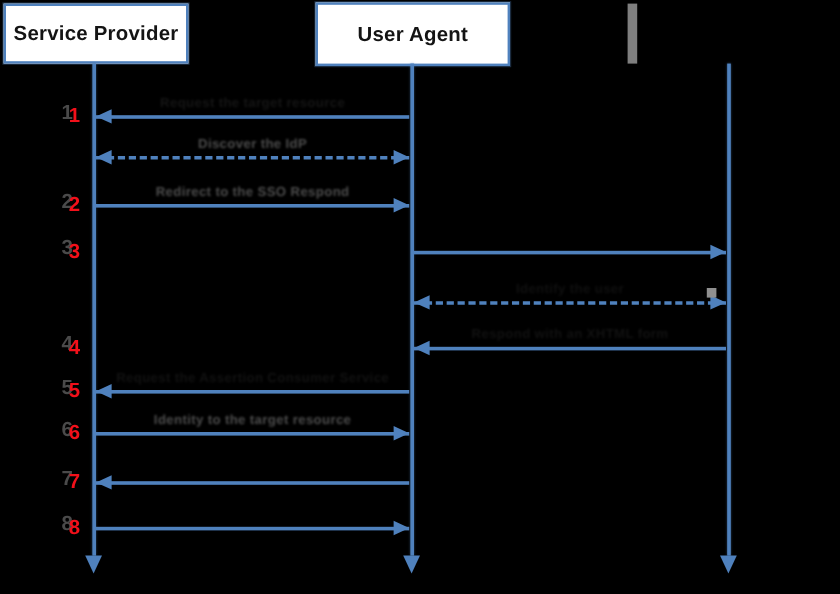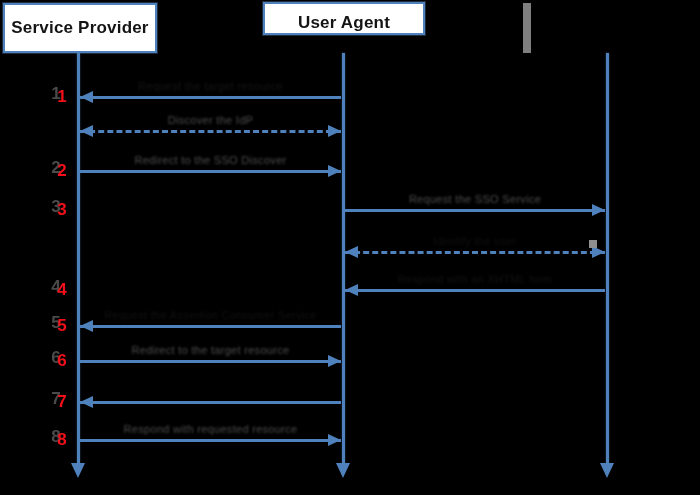--- a/index.html
+++ b/index.html
@@ -20,79 +20,77 @@
     position:absolute;width:0;height:0;
     border-left:7px solid transparent;border-right:7px solid transparent;
     border-top:15px solid #4f81bd;
   }
   .msg-line{position:absolute;height:0;border-top:3px solid #4f81bd;}
   .msg-line.dashed{border-top-style:dashed;}
   .head{position:absolute;width:0;height:0;border-top:6px solid transparent;border-bottom:6px solid transparent;}
   .head.left{border-right:13px solid #4f81bd;}
   .head.right{border-left:13px solid #4f81bd;}
   .msg-label{
-    position:absolute;text-align:center;font-size:11px;font-weight:normal;
+    position:absolute;text-align:center;font-size:11px;font-weight:bold;
     letter-spacing:.3px;filter:blur(0.9px);white-space:nowrap;overflow:hidden;
   }
   .step-num{
     position:absolute;width:24px;height:20px;text-align:center;
     font-size:17px;font-weight:bold;line-height:20px;
   }
   .marker{position:absolute;}
 </style>
 </head>
 <body>
 
 <div class="stage" id="stage" style="background: rgb(0, 0, 0);">
   <div class="actor" style="left: 3px; top: 3px; width: 154px; height: 50px;">
     <span class="actor-label">Service Provider</span>
   </div>
 <div class="lifeline" style="left: 77px; top: 53px; height: 410px; background: rgb(79, 129, 189);"></div>
     <div class="lifeline-arrow" style="left: 71px; top: 463px; border-top-color: rgb(79, 129, 189);"></div>
-  <div class="actor" style="left: 263px; top: 2px; width: 162px; height: 33px; align-items: flex-end;">
+  <div class="actor" style="left: 263px; top: 2px; width: 162px; height: 53px;">
     <span class="actor-label">User Agent</span>
   </div>
 <div class="lifeline" style="left: 342px; top: 53px; height: 410px; background: rgb(79, 129, 189);"></div>
     <div class="lifeline-arrow" style="left: 336px; top: 463px; border-top-color: rgb(79, 129, 189);"></div>
     <div class="side-strip" style="left: 523px; top: 3px; width: 8px; height: 50px; background: rgb(127, 127, 127);"></div>
 <div class="lifeline" style="left: 606px; top: 53px; height: 410px; background: rgb(79, 129, 189);"></div>
     <div class="lifeline-arrow" style="left: 600px; top: 463px; border-top-color: rgb(79, 129, 189);"></div>
     <div class="msg-line" style="left: 80px; top: 96px; width: 261px; border-top-color: rgb(79, 129, 189);"></div>
     <div class="head left" style="left: 80px; top: 91px; border-right-color: rgb(79, 129, 189);"></div>
     <div class="msg-label" style="left: 88px; top: 80px; width: 245px; color: rgb(22, 22, 22);">Request the target resource</div>
     <div class="step-num" style="left: 50px; top: 87px; color: rgb(242, 16, 26); text-shadow: rgb(74, 74, 74) -6px -3px 0px;">1</div>
     <div class="msg-line dashed" style="left: 80px; top: 130px; width: 261px; border-top-color: rgb(79, 129, 189);"></div>
     <div class="head left" style="left: 80px; top: 125px; border-right-color: rgb(79, 129, 189);"></div>
     <div class="head right" style="left: 328px; top: 125px; border-left-color: rgb(79, 129, 189);"></div>
     <div class="msg-label" style="left: 88px; top: 114px; width: 245px; color: rgb(77, 77, 77);">Discover the IdP</div>
     <div class="msg-line" style="left: 80px; top: 170px; width: 261px; border-top-color: rgb(79, 129, 189);"></div>
     <div class="head right" style="left: 328px; top: 165px; border-left-color: rgb(79, 129, 189);"></div>
-    <div class="msg-label" style="left: 88px; top: 154px; width: 245px; color: rgb(77, 77, 77);">Redirect to the SSO Discover</div>
+    <div class="msg-label" style="left: 88px; top: 154px; width: 245px; color: rgb(77, 77, 77);">Redirect to the SSO Respond</div>
     <div class="step-num" style="left: 50px; top: 161px; color: rgb(242, 16, 26); text-shadow: rgb(74, 74, 74) -6px -3px 0px;">2</div>
     <div class="msg-line" style="left: 345px; top: 209px; width: 260px; border-top-color: rgb(79, 129, 189);"></div>
     <div class="head right" style="left: 592px; top: 204px; border-left-color: rgb(79, 129, 189);"></div>
-    <div class="msg-label" style="left: 353px; top: 193px; width: 244px; color: rgb(77, 77, 77);">Request the SSO Service</div>
     <div class="step-num" style="left: 50px; top: 200px; color: rgb(242, 16, 26); text-shadow: rgb(74, 74, 74) -6px -3px 0px;">3</div>
     <div class="msg-line dashed" style="left: 345px; top: 251px; width: 260px; border-top-color: rgb(79, 129, 189);"></div>
     <div class="head left" style="left: 345px; top: 246px; border-right-color: rgb(79, 129, 189);"></div>
     <div class="head right" style="left: 592px; top: 246px; border-left-color: rgb(79, 129, 189);"></div>
     <div class="msg-label" style="left: 353px; top: 235px; width: 244px; color: rgb(16, 16, 16);">Identify the user</div>
     <div class="marker" style="left: 589px; top: 240px; width: 8px; height: 8px; background: rgb(143, 143, 143);"></div>
     <div class="msg-line" style="left: 345px; top: 289px; width: 260px; border-top-color: rgb(79, 129, 189);"></div>
     <div class="head left" style="left: 345px; top: 284px; border-right-color: rgb(79, 129, 189);"></div>
     <div class="msg-label" style="left: 353px; top: 273px; width: 244px; color: rgb(18, 18, 18);">Respond with an XHTML form</div>
     <div class="step-num" style="left: 50px; top: 280px; color: rgb(242, 16, 26); text-shadow: rgb(74, 74, 74) -6px -3px 0px;">4</div>
     <div class="msg-line" style="left: 80px; top: 325px; width: 261px; border-top-color: rgb(79, 129, 189);"></div>
     <div class="head left" style="left: 80px; top: 320px; border-right-color: rgb(79, 129, 189);"></div>
     <div class="msg-label" style="left: 88px; top: 309px; width: 245px; color: rgb(18, 18, 18);">Request the Assertion Consumer Service</div>
     <div class="step-num" style="left: 50px; top: 316px; color: rgb(242, 16, 26); text-shadow: rgb(74, 74, 74) -6px -3px 0px;">5</div>
     <div class="msg-line" style="left: 80px; top: 360px; width: 261px; border-top-color: rgb(79, 129, 189);"></div>
     <div class="head right" style="left: 328px; top: 355px; border-left-color: rgb(79, 129, 189);"></div>
-    <div class="msg-label" style="left: 88px; top: 344px; width: 245px; color: rgb(77, 77, 77);">Redirect to the target resource</div>
+    <div class="msg-label" style="left: 88px; top: 344px; width: 245px; color: rgb(77, 77, 77);">Identity to the target resource</div>
     <div class="step-num" style="left: 50px; top: 351px; color: rgb(242, 16, 26); text-shadow: rgb(74, 74, 74) -6px -3px 0px;">6</div>
     <div class="msg-line" style="left: 80px; top: 401px; width: 261px; border-top-color: rgb(79, 129, 189);"></div>
     <div class="head left" style="left: 80px; top: 396px; border-right-color: rgb(79, 129, 189);"></div>
     <div class="step-num" style="left: 50px; top: 392px; color: rgb(242, 16, 26); text-shadow: rgb(74, 74, 74) -6px -3px 0px;">7</div>
     <div class="msg-line" style="left: 80px; top: 439px; width: 261px; border-top-color: rgb(79, 129, 189);"></div>
     <div class="head right" style="left: 328px; top: 434px; border-left-color: rgb(79, 129, 189);"></div>
-    <div class="msg-label" style="left: 88px; top: 423px; width: 245px; color: rgb(77, 77, 77);">Respond with requested resource</div>
     <div class="step-num" style="left: 50px; top: 430px; color: rgb(242, 16, 26); text-shadow: rgb(74, 74, 74) -6px -3px 0px;">8</div>
   </div>
 
 </body></html>

